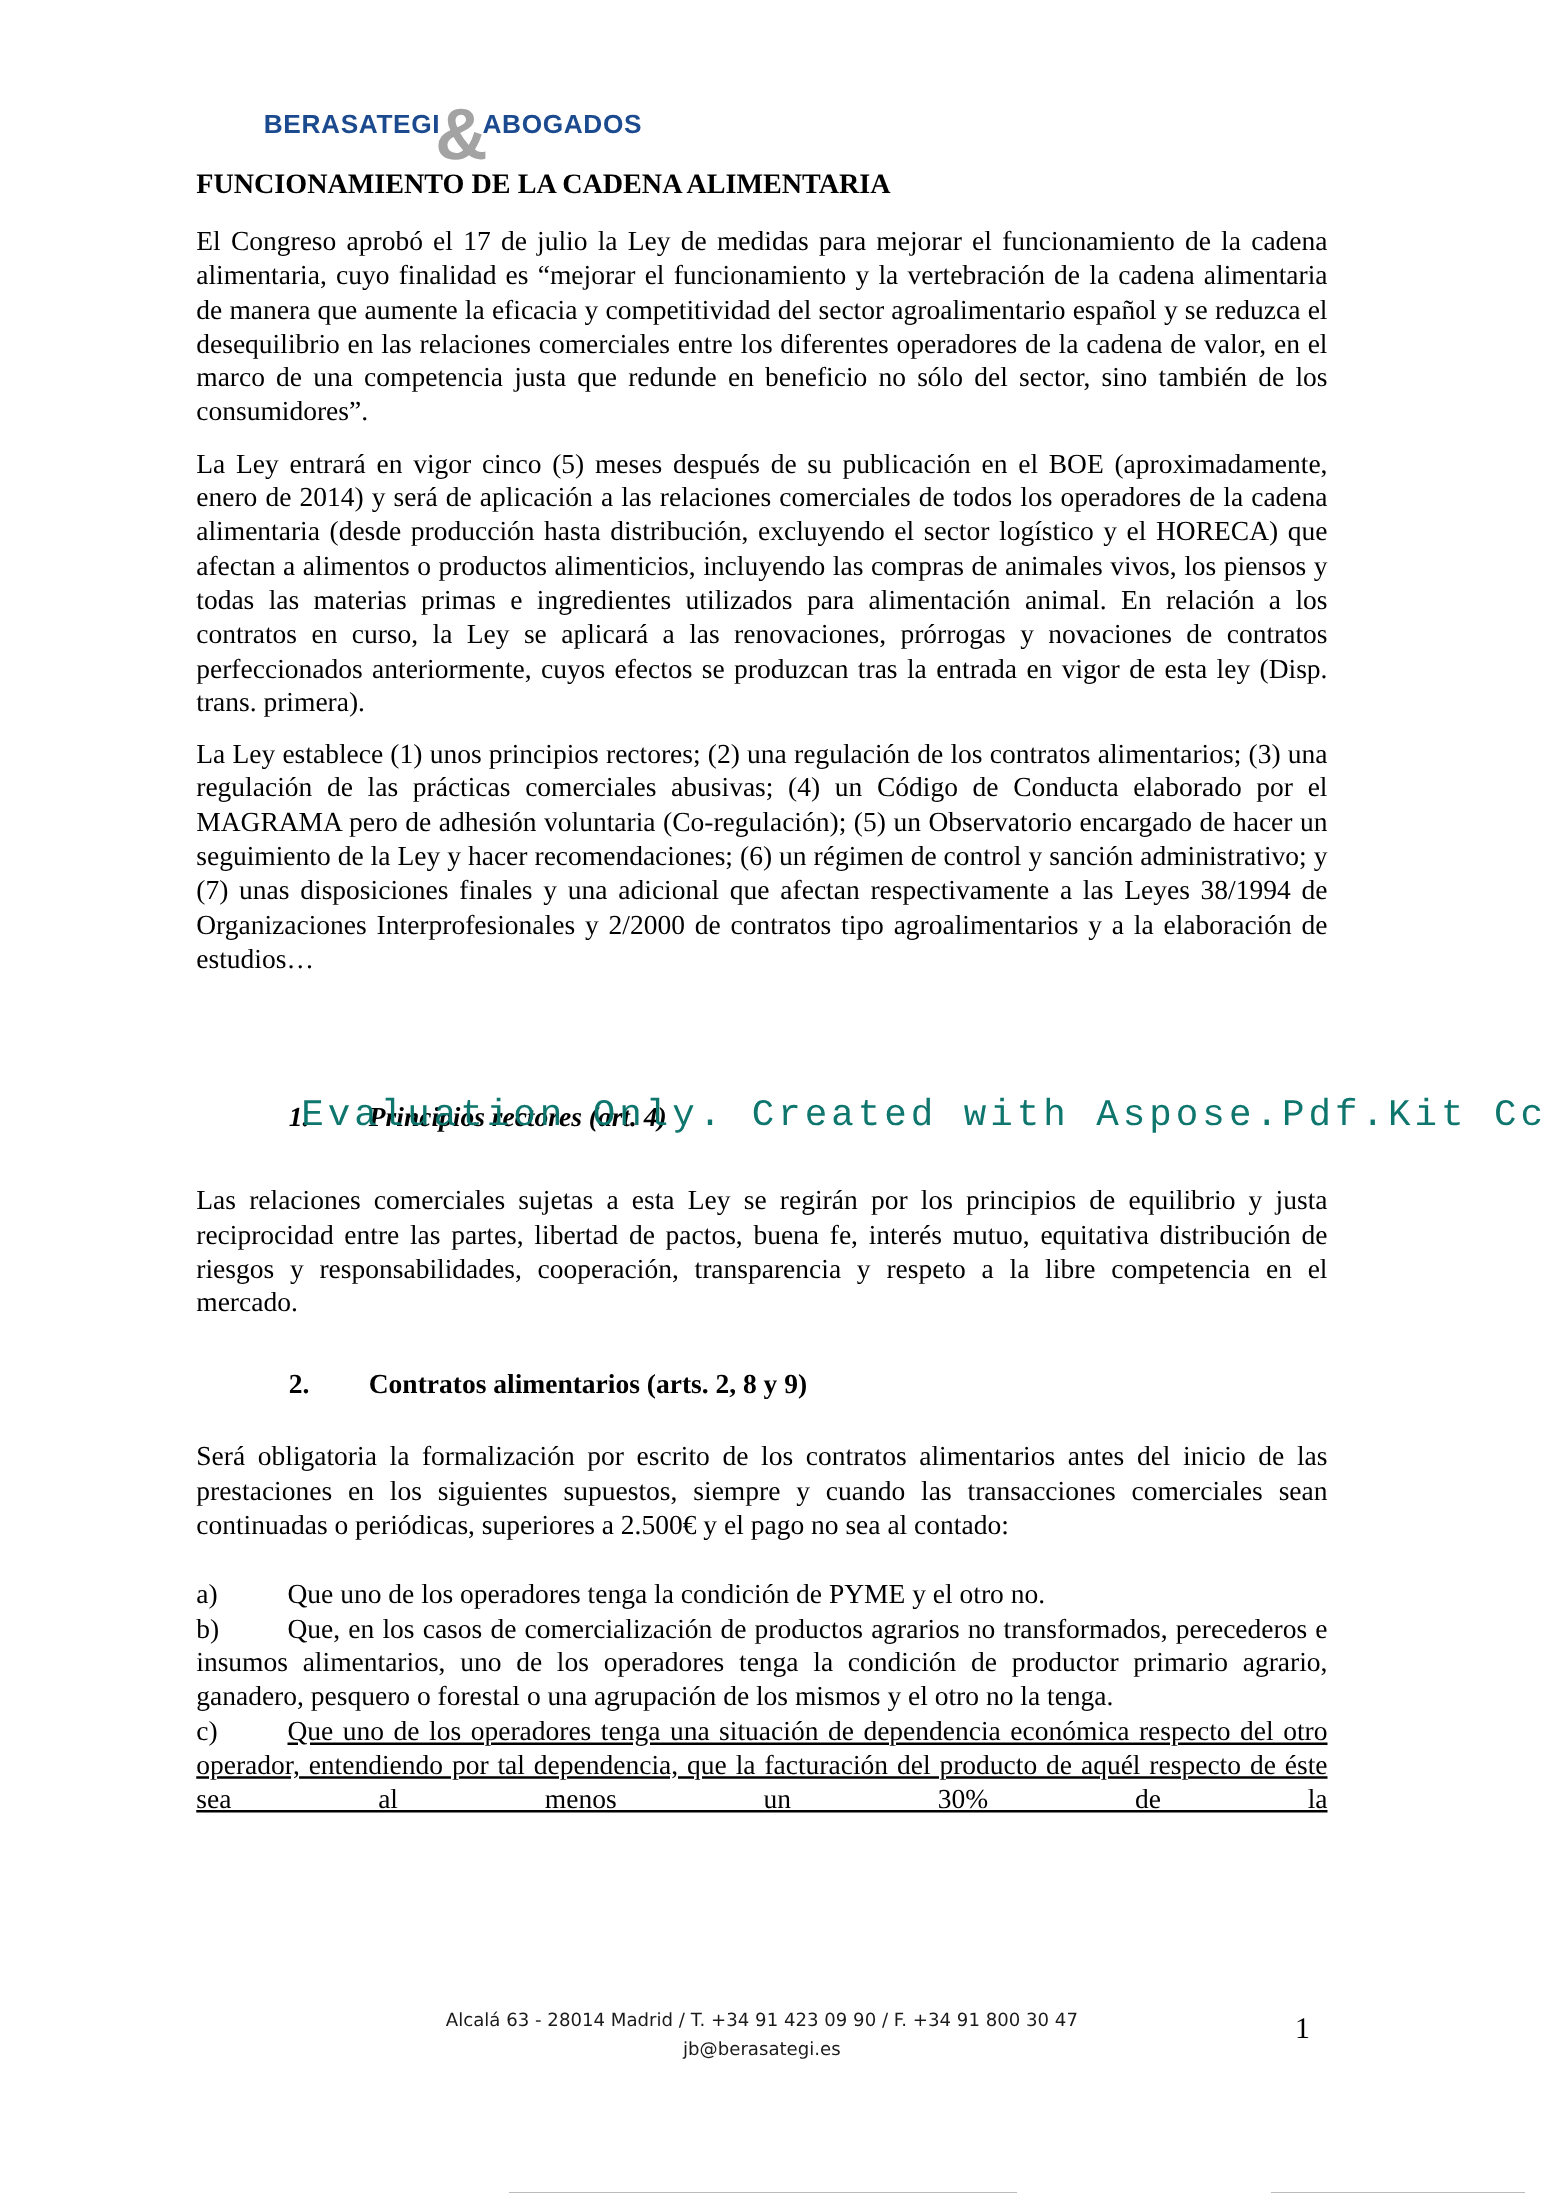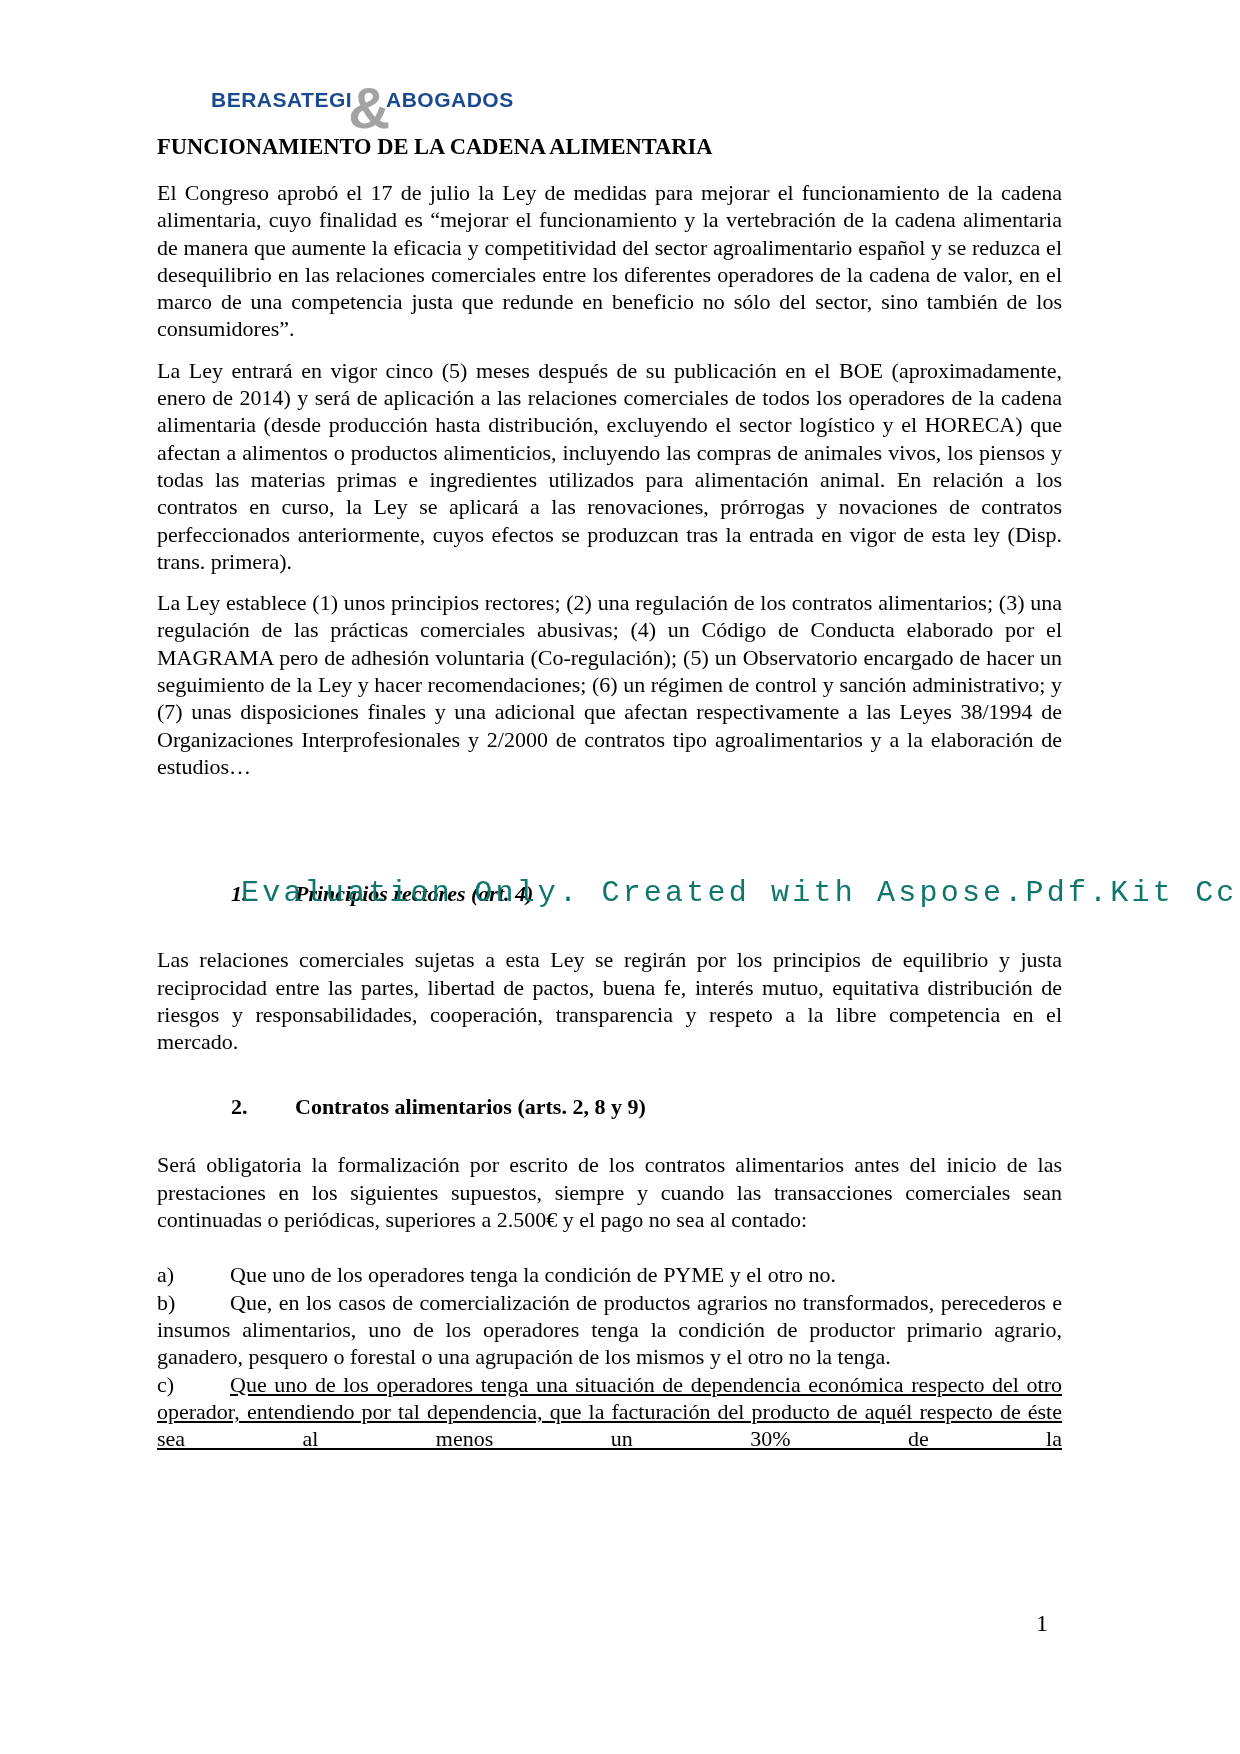--- a/index.html
+++ b/index.html
@@ -163,16 +163,20 @@
       </p>
       <p class="list-item justify-last">
         <span class="marker">c)</span><span>Que uno de los operadores tenga una situación de dependencia económica respecto del otro operador, entendiendo por tal dependencia, que la facturación del producto de aquél respecto de éste sea al menos un 30% de la</span>
       </p>
     </div>
 
   </div>
 
   <div class="watermark">Evaluation Only. Created with Aspose.Pdf.Kit Cc</div>
 
+  <div class="footer">
+    <div>Alcalá 63 - 28014 Madrid / T. +34 91 423 09 90 / F. +34 91 800 30 47</div>
+    <div>jb@berasategi.es</div>
+  </div>
 
   <div class="page-number">1</div>
 
 </div>
 
 </body></html>

